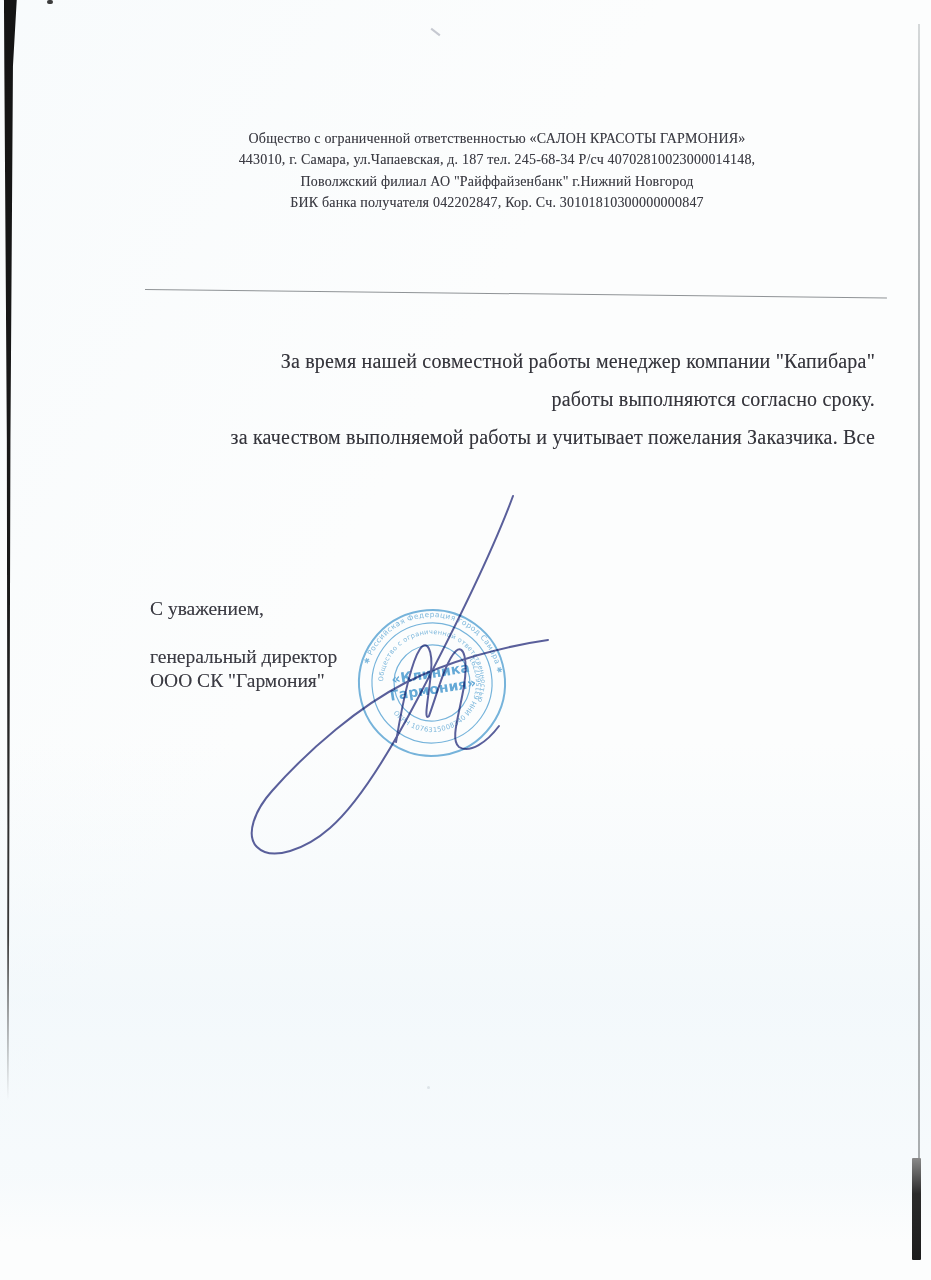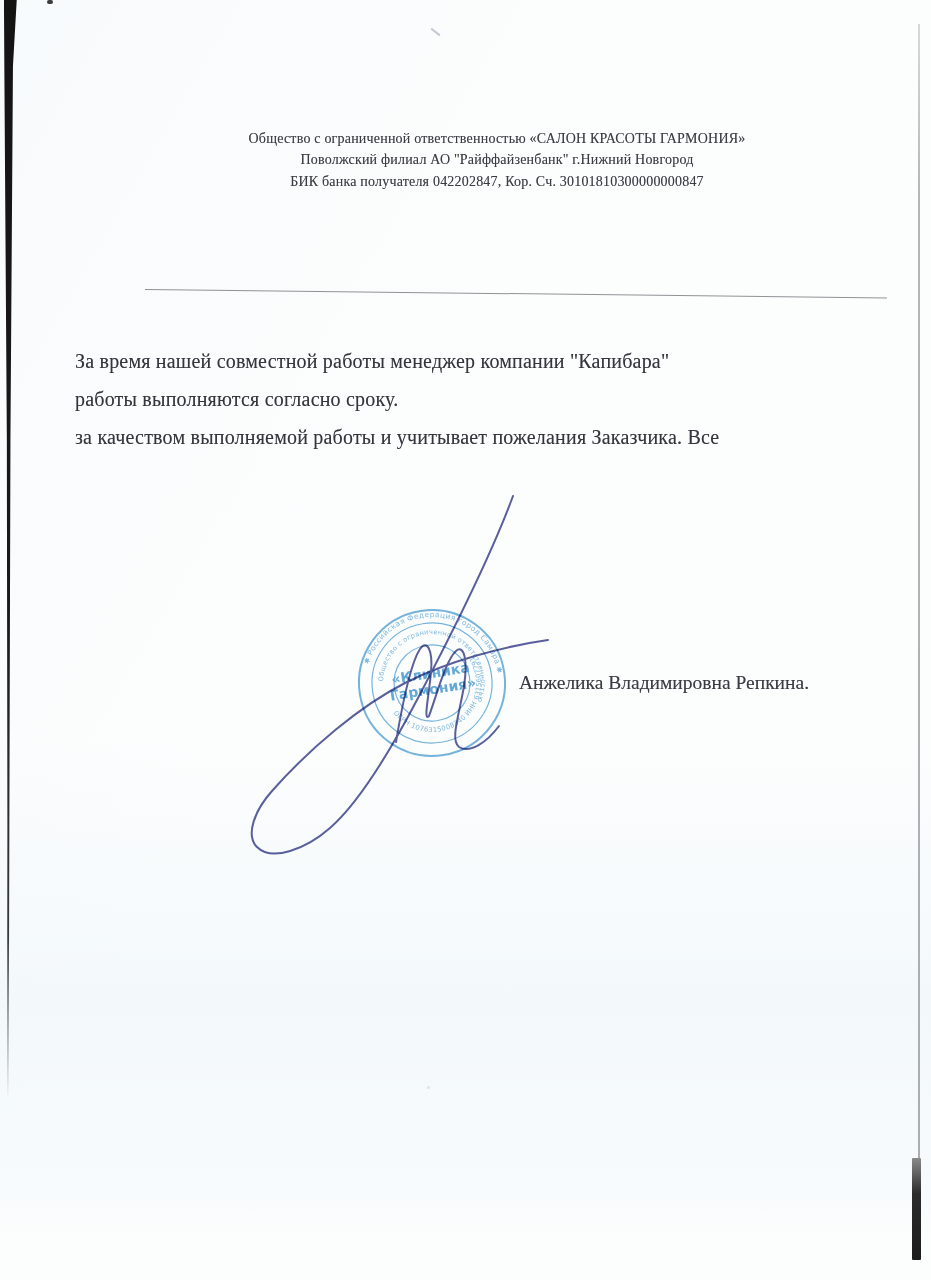--- a/index.html
+++ b/index.html
@@ -16,21 +16,21 @@
     position:absolute;left:97px;top:108px;width:800px;
     text-align:center;font-size:14px;line-height:21.4px;letter-spacing:.2px;
     color:#3c3c44;text-shadow:0 0 .5px rgba(70,70,80,.45);margin-top:20px;
   }
   .rule{
     position:absolute;left:145px;top:289px;width:742px;height:0;
     border-top:1.4px solid #8f9396;transform:rotate(0.65deg);transform-origin:left top;
   }
   .bodytxt{
     position:absolute;left:75px;top:342px;width:800px;
-    text-align:left;font-size:20px;line-height:38px;letter-spacing:.2px;
+    text-align:right;font-size:20px;line-height:38px;letter-spacing:.2px;
     color:#35353c;text-shadow:0 0 .5px rgba(60,60,70,.4);
   }
   .signoff{position:absolute;left:150px;top:597px;font-size:19.5px;line-height:24px;color:#3b3b43;text-shadow:0 0 .5px rgba(60,60,70,.4);}
   .signoff .gap{height:24px;}
   .execname{position:absolute;left:519px;top:672px;font-size:19.5px;color:#3b3b43;text-shadow:0 0 .5px rgba(60,60,70,.4);}
   .stamp{position:absolute;left:337px;top:588px;width:190px;height:190px;mix-blend-mode:multiply;opacity:.88;}
   .sig{position:absolute;left:0;top:0;width:931px;height:1280px;mix-blend-mode:multiply;pointer-events:none;}
   
   .edge-left{
     position:absolute;left:0;top:0;width:18px;height:1100px;
@@ -43,33 +43,39 @@
   .speck-b{position:absolute;left:430px;top:31px;width:11px;height:2px;background:#b9bcc6;opacity:.8;transform:rotate(38deg);}
   .speck-c{position:absolute;left:427px;top:1086px;width:3px;height:3px;background:#dde3e8;border-radius:50%;}
 </style>
 </head>
 <body>
 
 <div class="page">
 
   <div class="hdr">
     <div>Общество с ограниченной ответственностью  «САЛОН КРАСОТЫ ГАРМОНИЯ»</div>
+    <div>443010, г. Самара, ул.Чапаевская, д. 187 тел.  245-68-34 Р/сч 40702810023000014148,</div>
     <div>Поволжский филиал АО "Райффайзенбанк" г.Нижний Новгород</div>
     <div>БИК банка получателя 042202847, Кор. Сч. 30101810300000000847</div>
   </div>
 
   <div class="rule"></div>
 
   <div class="bodytxt">
     <div>За время нашей совместной работы менеджер компании "Капибара"</div>
     <div>работы выполняются согласно сроку.</div>
     <div>за качеством выполняемой работы и учитывает пожелания Заказчика. Все</div>
   </div>
 
-  <div class="execname">Анжелика Владимировна Репкина.</div>
+  <div class="signoff">
+    <div>С уважением,</div>
+    <div class="gap"></div>
+    <div>генеральный директор</div>
+    <div>ООО СК "Гармония"</div>
+  </div>
 
   <svg class="stamp" viewBox="0 0 190 190" xmlns="http://www.w3.org/2000/svg" xmlns:xlink="http://www.w3.org/1999/xlink">
     <defs>
       <path id="ringA" d="M 29,95 A 66,66 0 1 1 161,95 A 66,66 0 1 1 29,95"></path>
       <path id="ringBtop" d="M 46,95 A 49,49 0 1 1 144,95 A 49,49 0 1 1 46,95"></path>
       <path id="ringBbot" d="M 46,95 A 49,49 0 1 0 144,95 A 49,49 0 1 0 46,95"></path>
     </defs>
     <g transform="rotate(-9 95 95)" fill="none" stroke="#64abd8">
       <circle cx="95" cy="95" r="73" stroke-width="2"></circle>
       <circle cx="95" cy="95" r="60" stroke-width="1.2"></circle>

